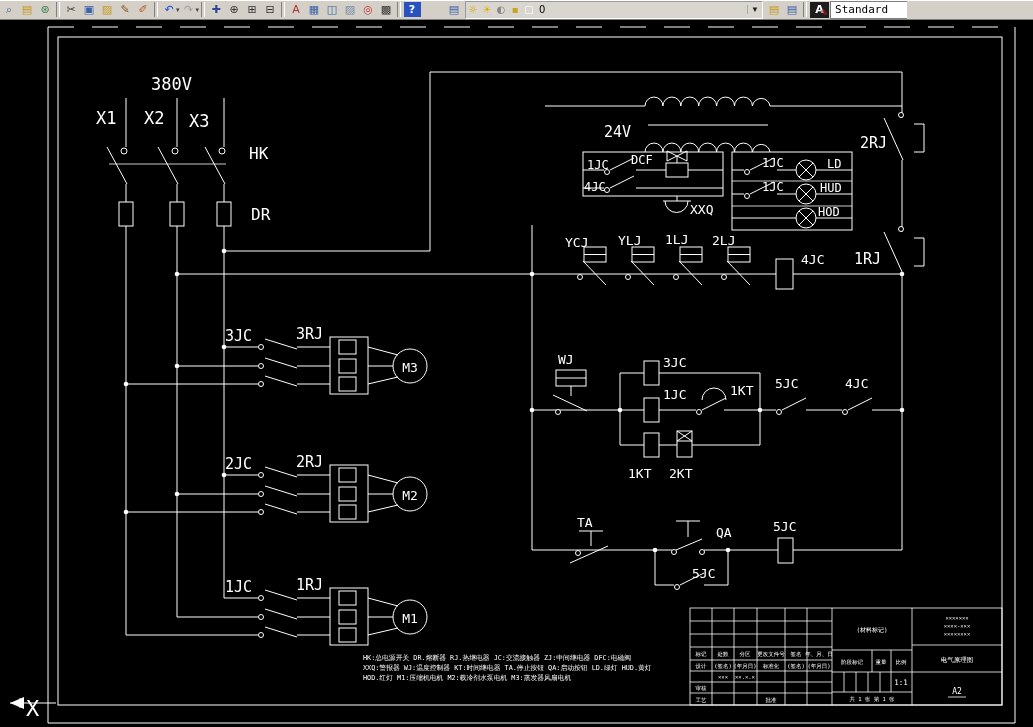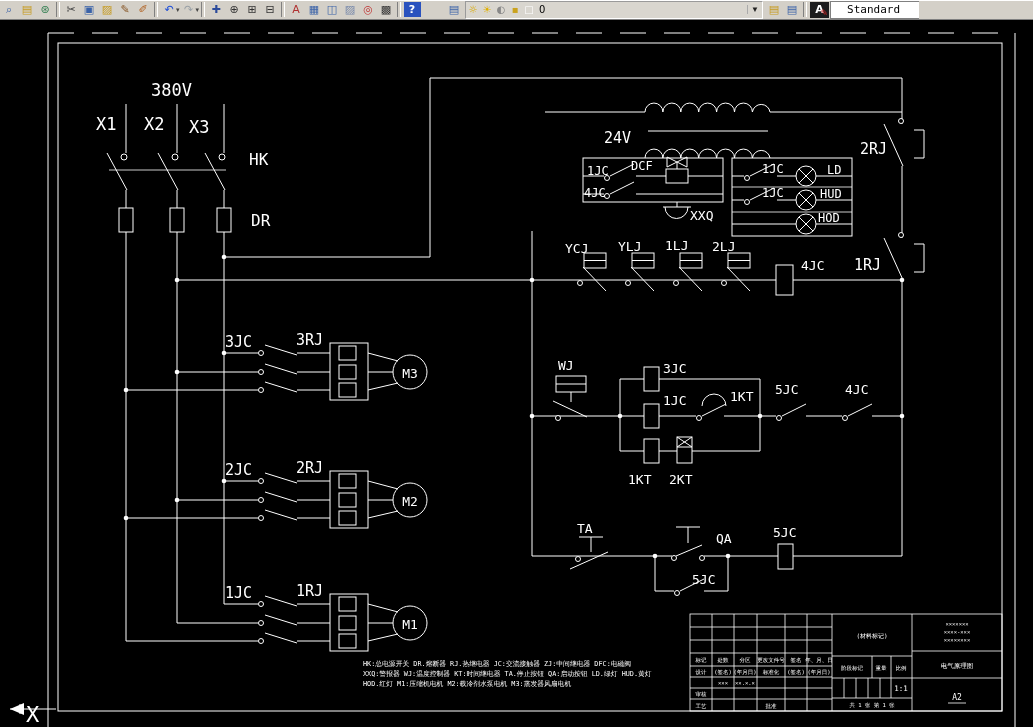--- a/index.html
+++ b/index.html
@@ -28,25 +28,25 @@
   .layer-combo .lname{font-size:10px;color:#000;margin-left:3px;font-family:"DejaVu Sans",sans-serif;}
   .layer-combo .sp{flex:1;}
   .layer-combo .dda{font-size:8px;color:#222;padding:0 3px;border-left:1px solid #aaa;}
   .style-icon{
     width:19px;height:16px;background:#1d1d1d;color:#fff;display:inline-flex;align-items:center;justify-content:center;
     font-size:11px;font-weight:bold;margin:0 1px;position:relative;font-family:"DejaVu Sans",sans-serif;
   }
   .style-icon .slash{position:absolute;right:1px;bottom:0;color:#d02020;font-size:9px;}
   .text-combo{
     height:16px;background:#fff;border:1px solid #808080;border-right:none;
-    display:inline-flex;align-items:center;padding-left:16px;width:72px;
+    display:inline-flex;align-items:center;padding-left:4px;width:72px;
     font-family:"DejaVu Sans Mono",monospace;font-size:11px;color:#000;
   }
   
-  .canvas{position:absolute;left:0;top:26px;width:1033px;height:584px;background:#000;}
+  .canvas{position:absolute;left:0;top:20px;width:1033px;height:584px;background:#000;}
   svg text{font-family:"DejaVu Sans Mono",monospace;fill:#fff;}
   .wire{stroke:#fff;stroke-width:1;fill:none;}
   .thin{stroke:#fff;stroke-width:0.8;fill:none;}
   .dot{fill:#fff;stroke:none;}
   .term{fill:#000;stroke:#fff;stroke-width:1;}
 </style>
 </head>
 <body>
 
 <div class="toolbar" id="toolbar">

